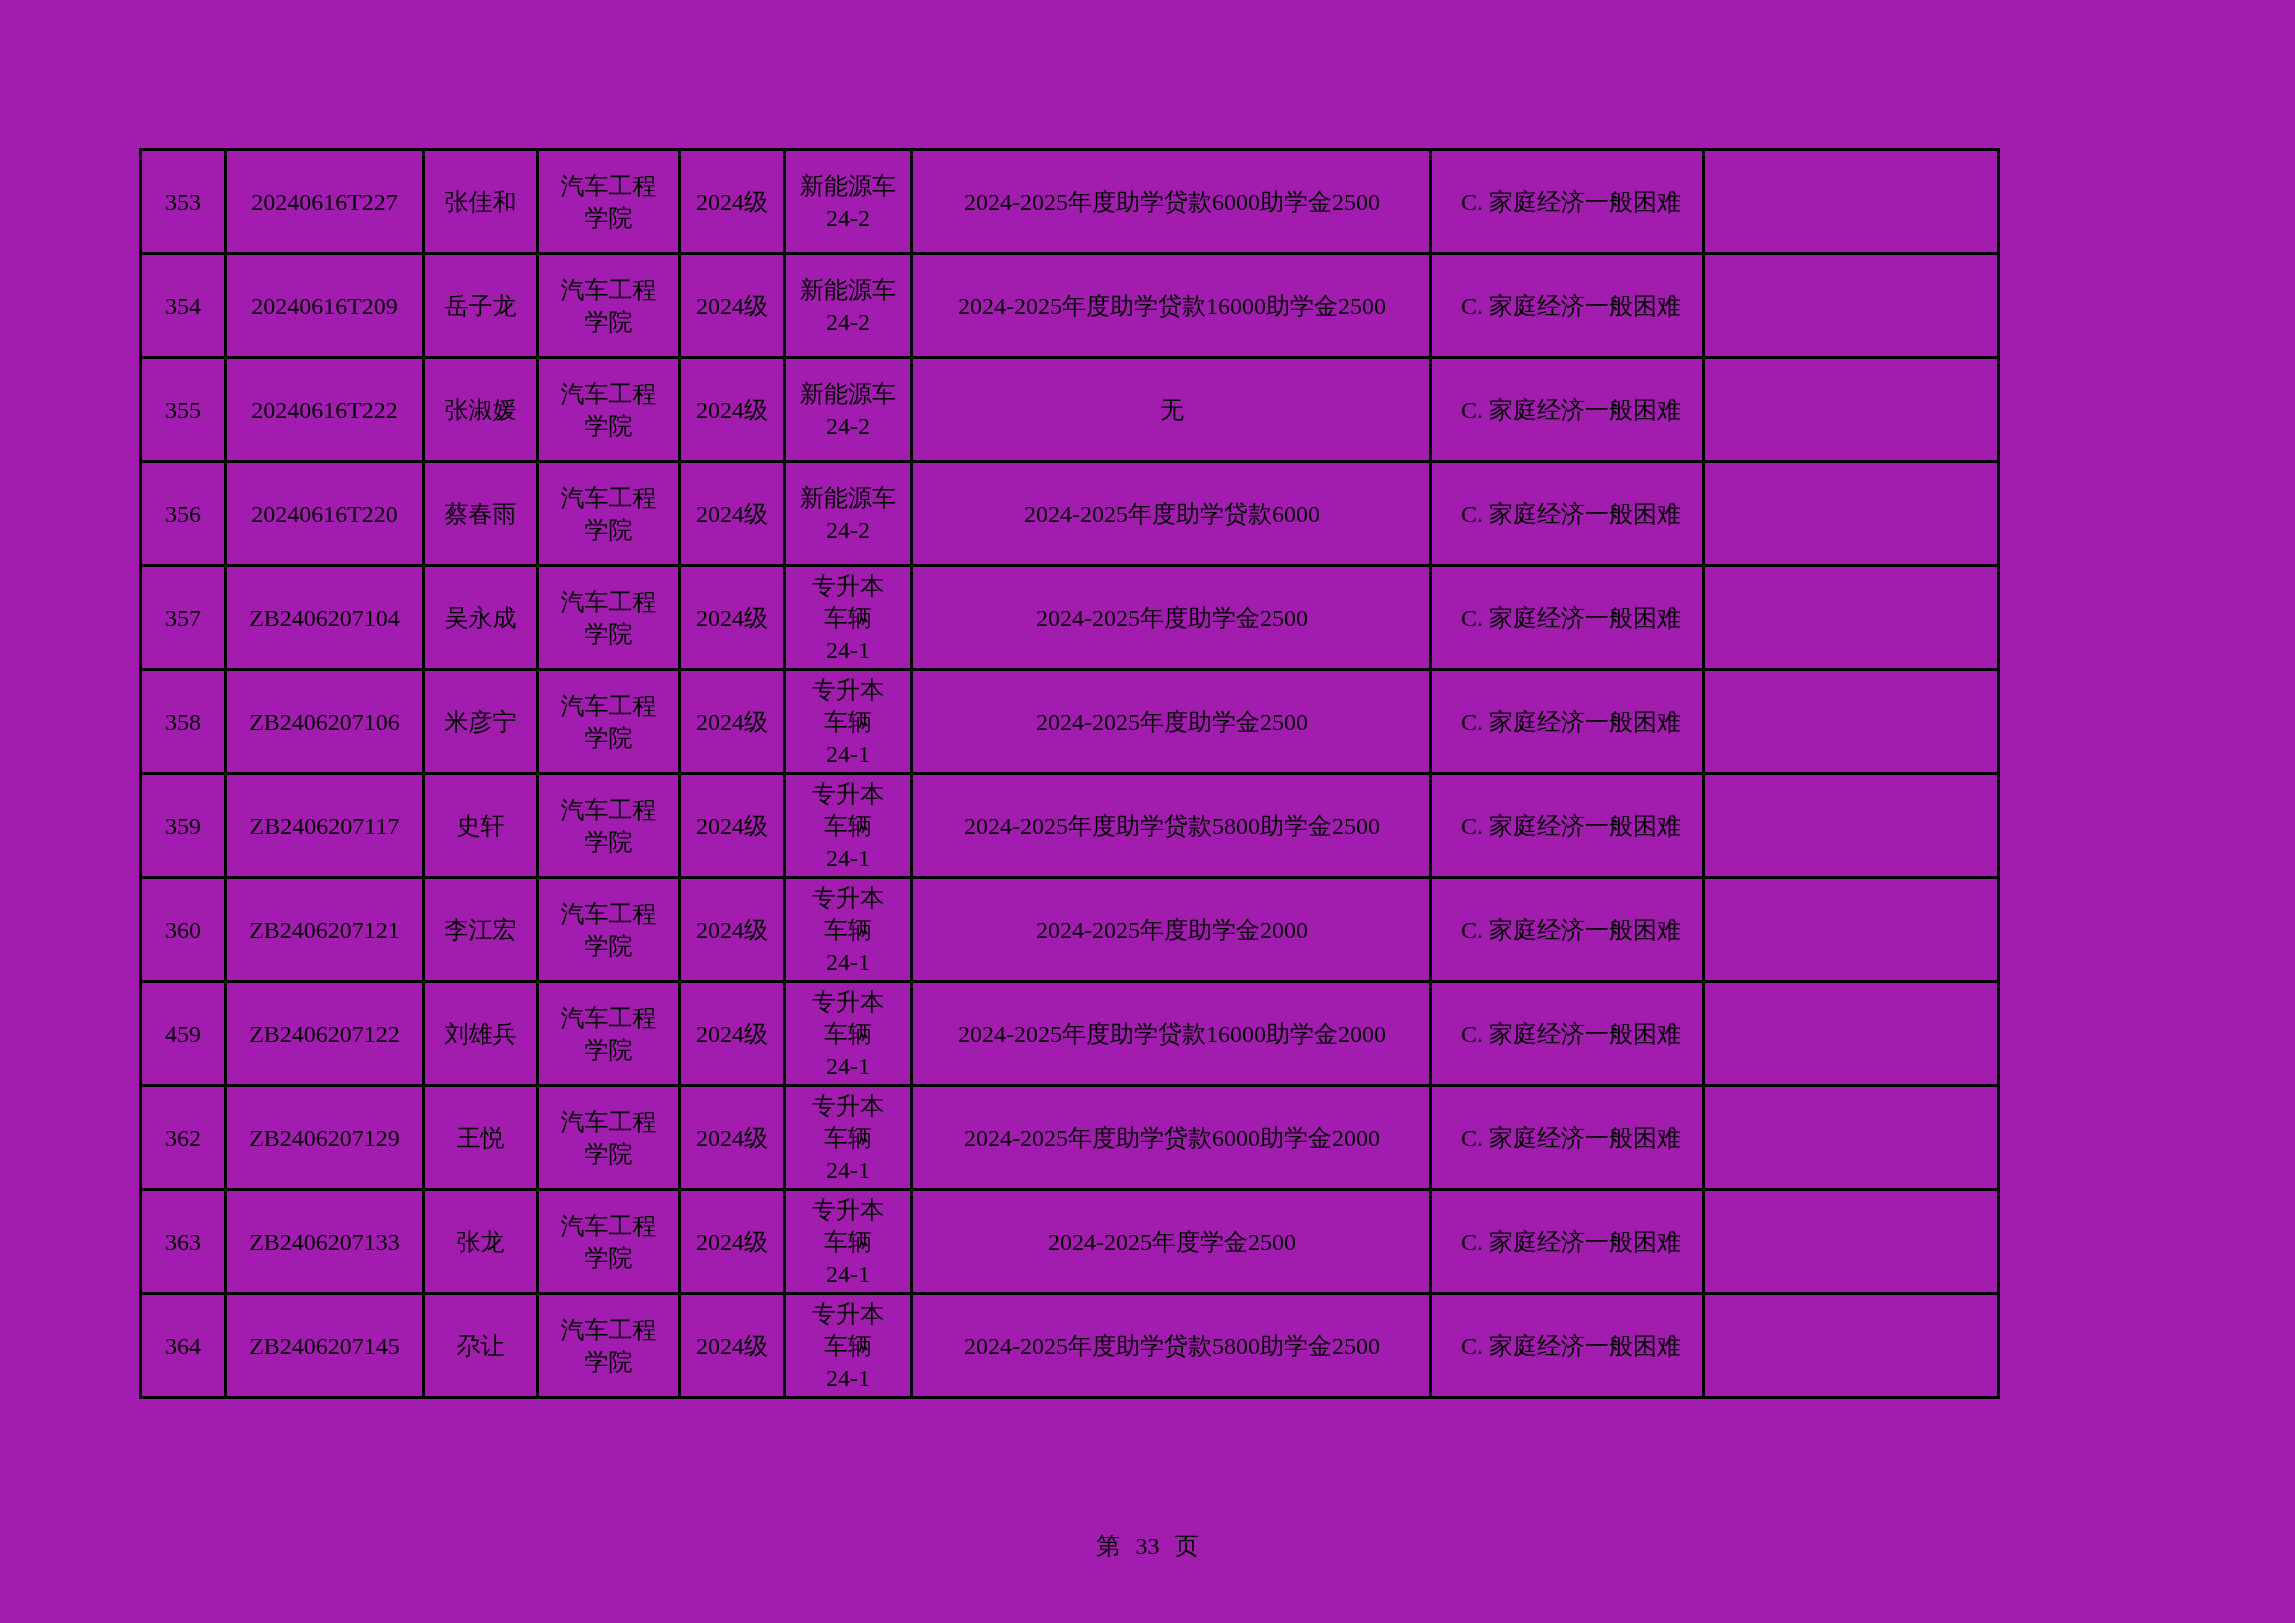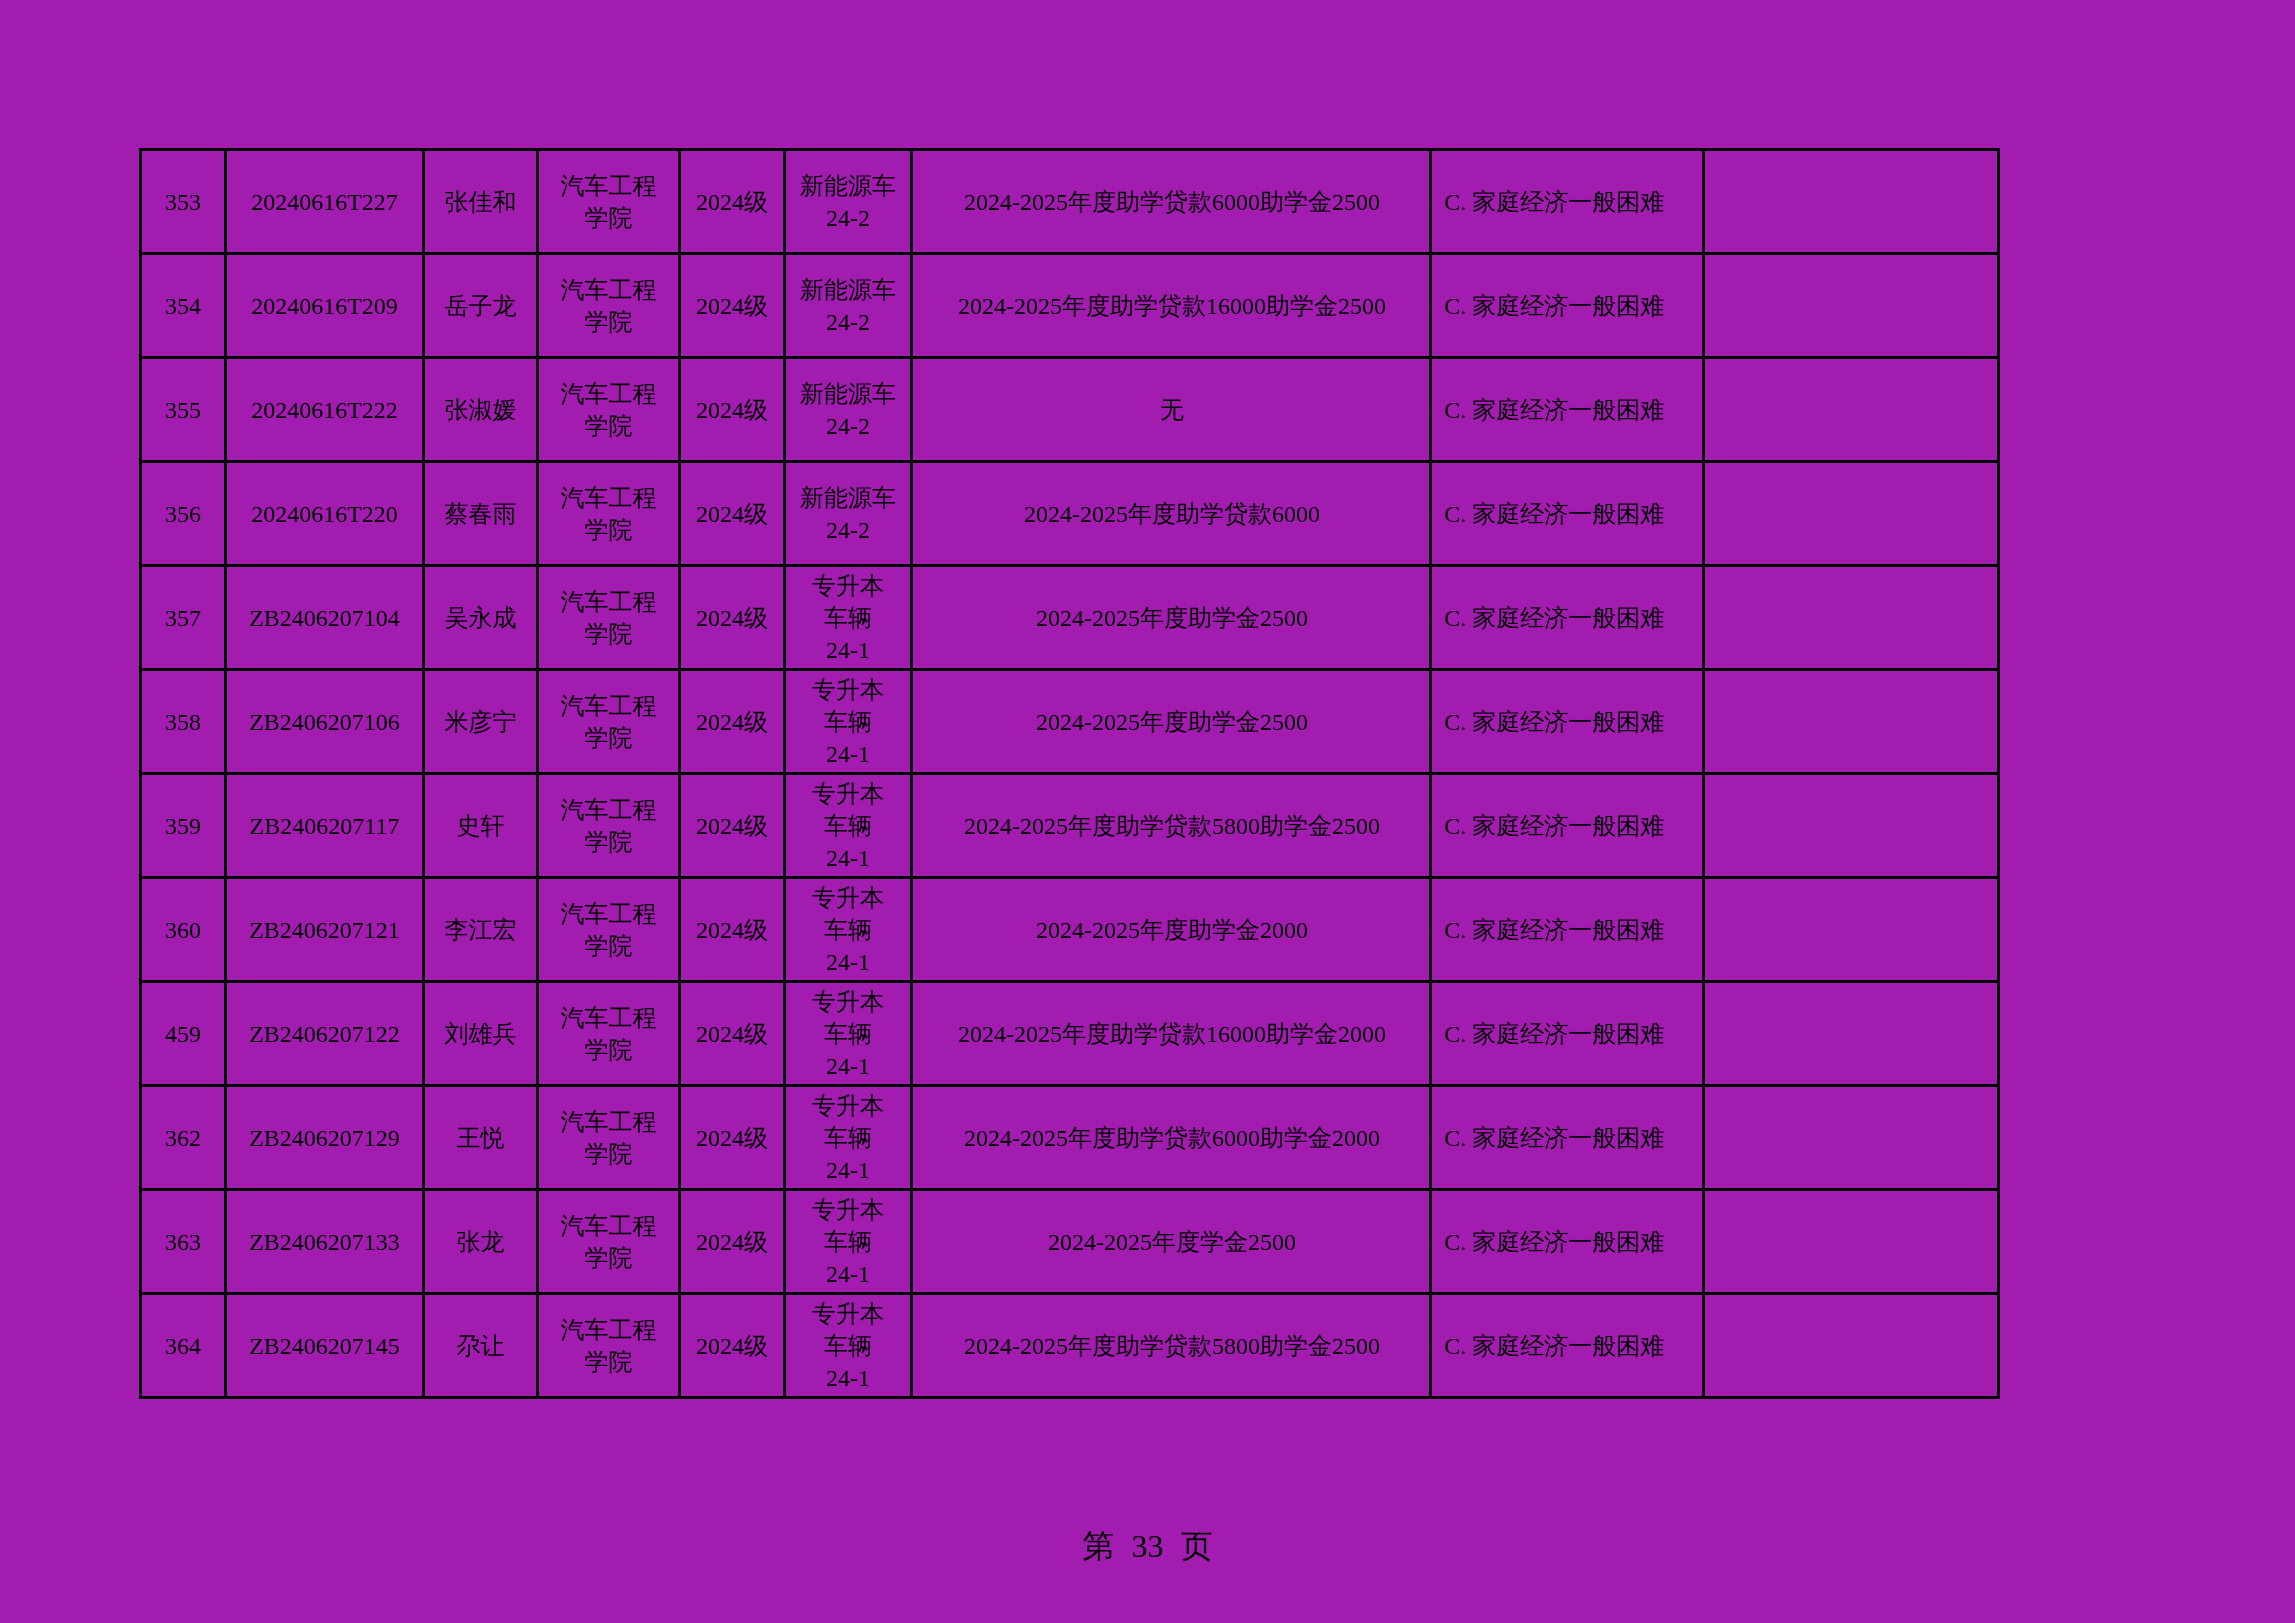--- a/index.html
+++ b/index.html
@@ -42,31 +42,31 @@
     padding: 0 2px;
     overflow: hidden;
     box-sizing: border-box;
   }
   table.aid-table td.col-aid {
     text-align: center;
     padding-left: 6.1px;
     padding-right: 4.1px;
   }
   table.aid-table td.col-category {
-    text-align: left;
+    text-align: center;
     padding-left: 12.3px;
     padding-right: 4.1px;
   }
   .footer {
     position: absolute;
     left: 0;
     top: 1528px;
     width: 2295px;
     text-align: center;
-    font-size: 32px;
+    font-size: 24px;
     line-height: 36px;
     word-spacing: 9.2px;
     color: #000000;
   }
 </style>
 </head>
 <body>
 
 <div class="sheet">
 

